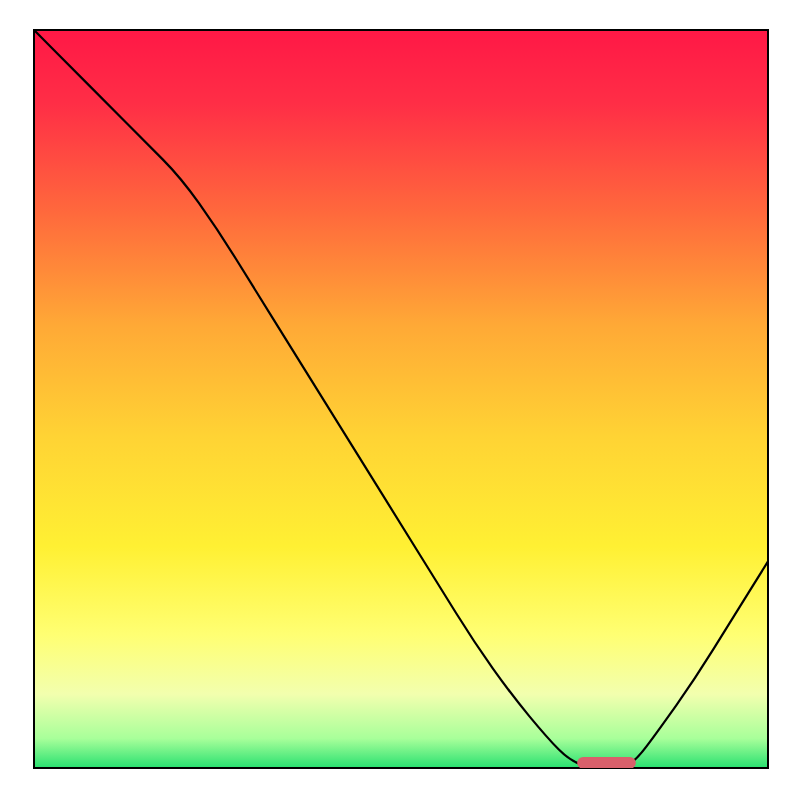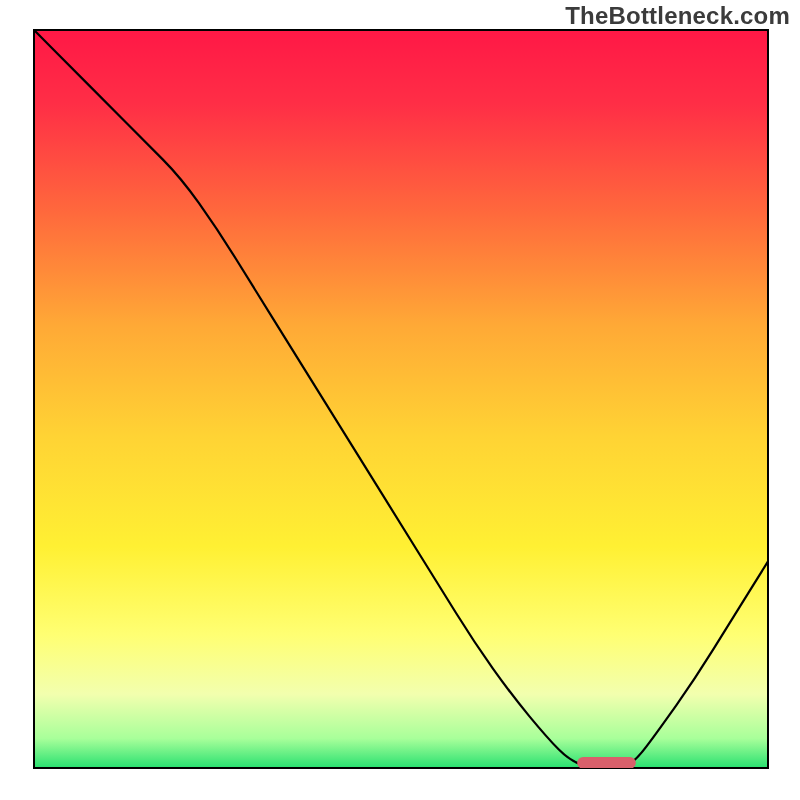--- a/index.html
+++ b/index.html
@@ -60,14 +60,13 @@
     <g id="plot">
       <rect id="plotBg" fill="url(#bgGrad)" x="34" y="30" width="734" height="738"></rect>
       <rect id="plotBorder" fill="none" stroke="#000" stroke-width="2" x="34" y="30" width="734" height="738"></rect>
       <g clip-path="url(#plotClip)">
         <path id="curve" fill="none" stroke="#000" stroke-width="2.2" stroke-linejoin="round" stroke-linecap="round" d="M 34 30 Q 34 30 52.35 48.45000000000002 Q 70.7 66.90000000000003 89.05000000000001 85.35000000000001 Q 107.4 103.79999999999998 125.75 122.25 Q 144.1 140.70000000000002 162.45 159.14999999999998 Q 180.8 177.59999999999997 199.15 203.43 Q 217.5 229.26000000000002 235.85 258.78000000000003 Q 254.2 288.3 272.54999999999995 317.82000000000005 Q 290.9 347.34000000000003 309.25 376.86 Q 327.6 406.38 345.95000000000005 435.90000000000003 Q 364.3 465.4200000000001 382.65 494.94 Q 401 524.4599999999999 419.35 553.98 Q 437.70000000000005 583.5 456.05 613.02 Q 474.4 642.54 492.75 668.37 Q 511.1 694.2 529.45 716.34 Q 547.8 738.48 558.81 749.55 Q 569.8199999999999 760.62 580.8299999999999 764.31 Q 591.84 768 606.52 768 Q 621.2 768 628.54 764.31 Q 635.88 760.62 646.89 745.86 Q 657.9 731.1 676.25 705.27 Q 694.6 679.44 712.95 649.9200000000001 Q 731.3 620.4 749.65 590.88 T 768 561.36"></path>
         <rect id="marker" rx="6" ry="6" x="577.16" width="58.72000000000003" y="756.93" height="11.808" fill="#d9606b"></rect>
       </g>
     </g>
   </svg>
 
-  <div class="watermark">TheBottleneck.com</div>
 </div>
 
 </body></html>

